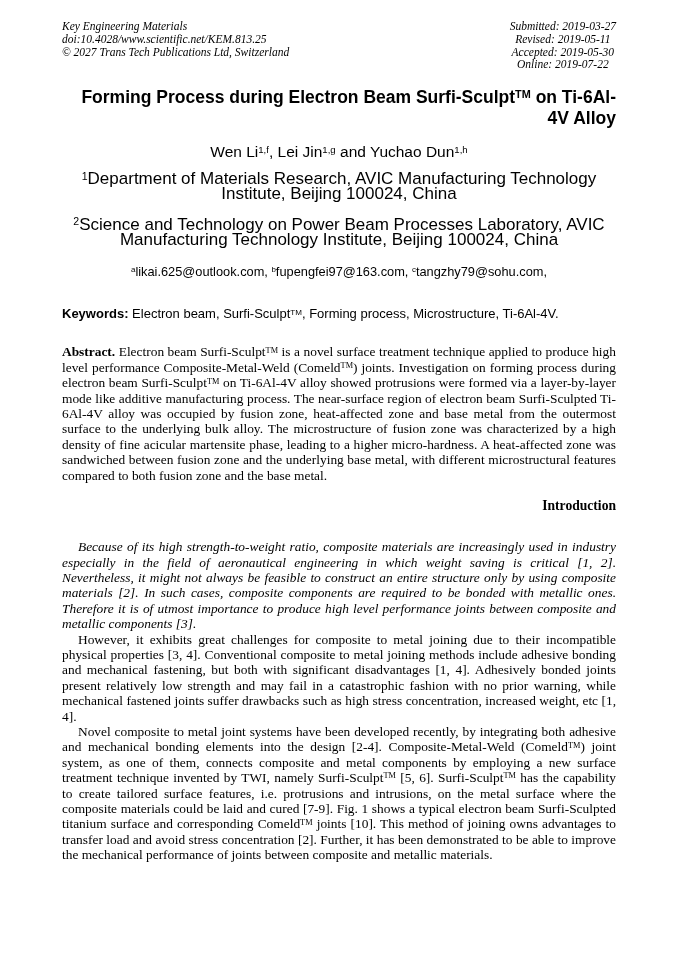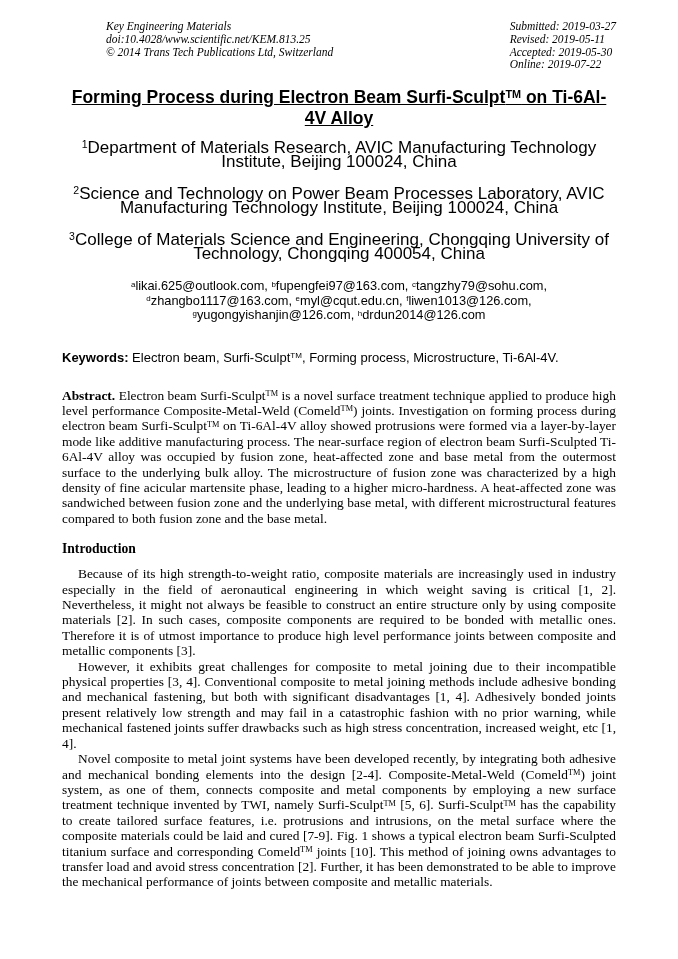--- a/index.html
+++ b/index.html
@@ -14,31 +14,29 @@
     color: #000000;
     overflow: hidden;
   }
   .hdr {
     display: flex;
     justify-content: space-between;
     font-family: "Liberation Serif", serif;
     font-style: italic;
     font-size: 11.5px;
     line-height: 12.8px;
-    margin-left: 44px;
   }
-  .hdr-right { text-align: left; }
+  .hdr-right { text-align: center; }
   .title {
     margin-top: 16px;
-    text-align: center;
+    text-align: right;
     font-family: "Liberation Sans", sans-serif;
     font-weight: bold;
     font-size: 17.5px;
     line-height: 21px;
-    text-decoration: underline;
   }
   .authors {
     margin-top: 4px;
     text-align: center;
     font-family: "Liberation Sans", sans-serif;
     font-size: 15.5px;
     line-height: 21.5px;
   }
   .affil {
     margin-top: 10px;
@@ -66,71 +64,70 @@
     font-size: 13.4px;
     line-height: 15.4px;
     text-align: justify;
   }
   .section-heading {
     margin: 15px 0 0 0;
     font-family: "Liberation Serif", serif;
     font-weight: bold;
     font-size: 13.6px;
     line-height: 16px;
+    text-align: right;
   }
   .body-para {
     margin: 0;
     font-family: "Liberation Serif", serif;
     font-size: 13.4px;
     line-height: 15.4px;
     text-align: justify;
     text-indent: 16px;
   }
-  .body-para.first { margin-top: 9px; }
+  .body-para.first { margin-top: 25px; font-style: italic; }
   sup {
     font-size: 62%;
     line-height: 0;
     vertical-align: baseline;
     position: relative;
     top: -0.45em;
   }
   b, .bold { font-weight: bold; text-align: right; }
 </style>
 </head>
 <body>
 
 <div class="page">
 
   <div class="hdr">
     <div class="hdr-left">
       <div>Key Engineering Materials</div>
       <div>doi:10.4028/www.scientific.net/KEM.813.25</div>
-      <div>© 2014 Trans Tech Publications Ltd, Switzerland</div>
+      <div>© 2027 Trans Tech Publications Ltd, Switzerland</div>
     </div>
     <div class="hdr-right">
       <div>Submitted: 2019-03-27</div>
       <div>Revised: 2019-05-11</div>
       <div>Accepted: 2019-05-30</div>
       <div>Online: 2019-07-22</div>
     </div>
   </div>
 
   <h1 class="title">Forming Process during Electron Beam Surfi-Sculpt<sup>TM</sup> on Ti-6Al-4V Alloy</h1>
 
   <div class="authors">
+    <div>Wen Li<sup>1,f</sup>, Lei Jin<sup>1,g</sup> and Yuchao Dun<sup>1,h</sup></div>
   </div>
 
   <p class="affil"><sup>1</sup>Department of Materials Research, AVIC Manufacturing Technology Institute, Beijing 100024, China</p>
   <p class="affil"><sup>2</sup>Science and Technology on Power Beam Processes Laboratory, AVIC Manufacturing Technology Institute, Beijing 100024, China</p>
-  <p class="affil"><sup>3</sup>College of Materials Science and Engineering, Chongqing University of Technology, Chongqing 400054, China</p>
 
   <div class="emails">
     <div><sup>a</sup>likai.625@outlook.com, <sup>b</sup>fupengfei97@163.com, <sup>c</sup>tangzhy79@sohu.com,</div>
-    <div><sup>d</sup>zhangbo1117@163.com, <sup>e</sup>myl@cqut.edu.cn, <sup>f</sup>liwen1013@126.com,</div>
-    <div><sup>g</sup>yugongyishanjin@126.com, <sup>h</sup>drdun2014@126.com</div>
   </div>
 
   <p class="keywords"><b>Keywords:</b> <span>Electron beam, Surfi-Sculpt<sup>TM</sup>, Forming process, Microstructure, Ti-6Al-4V.</span></p>
 
   <p class="abstract"><b>Abstract.</b> <span>Electron beam Surfi-Sculpt<sup>TM</sup> is a novel surface treatment technique applied to produce high level performance Composite-Metal-Weld (Comeld<sup>TM</sup>) joints. Investigation on forming process during electron beam Surfi-Sculpt<sup>TM</sup> on Ti-6Al-4V alloy showed protrusions were formed via a layer-by-layer mode like additive manufacturing process. The near-surface region of electron beam Surfi-Sculpted Ti-6Al-4V alloy was occupied by fusion zone, heat-affected zone and base metal from the outermost surface to the underlying bulk alloy. The microstructure of fusion zone was characterized by a high density of fine acicular martensite phase, leading to a higher micro-hardness. A heat-affected zone was sandwiched between fusion zone and the underlying base metal, with different microstructural features compared to both fusion zone and the base metal.</span></p>
 
   <h2 class="section-heading">Introduction</h2>
 
   <p class="body-para first">Because of its high strength-to-weight ratio, composite materials are increasingly used in industry especially in the field of aeronautical engineering in which weight saving is critical [1, 2]. Nevertheless, it might not always be feasible to construct an entire structure only by using composite materials [2]. In such cases, composite components are required to be bonded with metallic ones. Therefore it is of utmost importance to produce high level performance joints between composite and metallic components [3].</p>
   <p class="body-para">However, it exhibits great challenges for composite to metal joining due to their incompatible physical properties [3, 4]. Conventional composite to metal joining methods include adhesive bonding and mechanical fastening, but both with significant disadvantages [1, 4]. Adhesively bonded joints present relatively low strength and may fail in a catastrophic fashion with no prior warning, while mechanical fastened joints suffer drawbacks such as high stress concentration, increased weight, etc [1, 4].</p>

